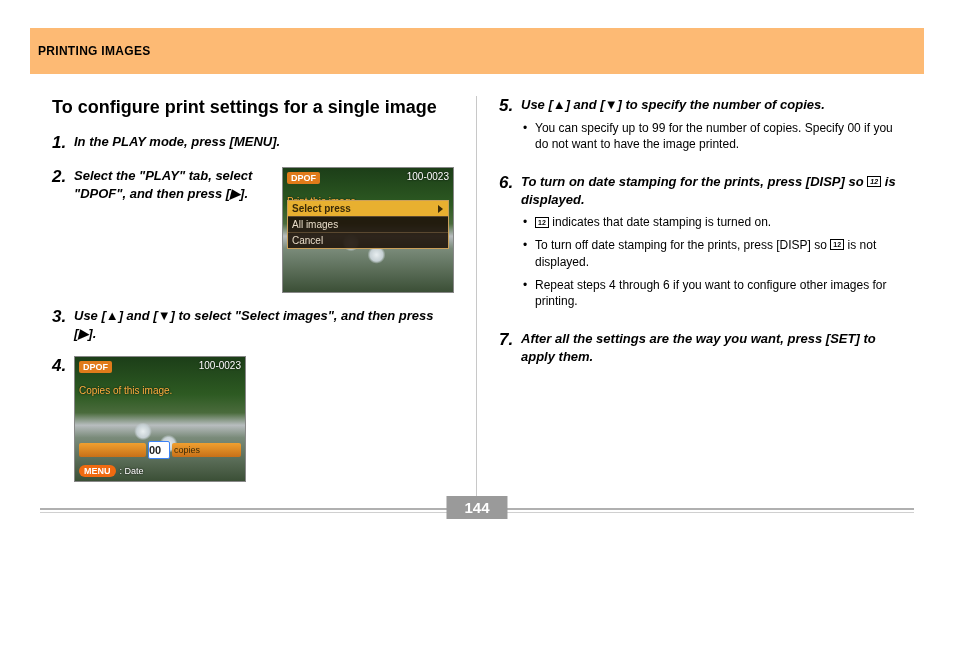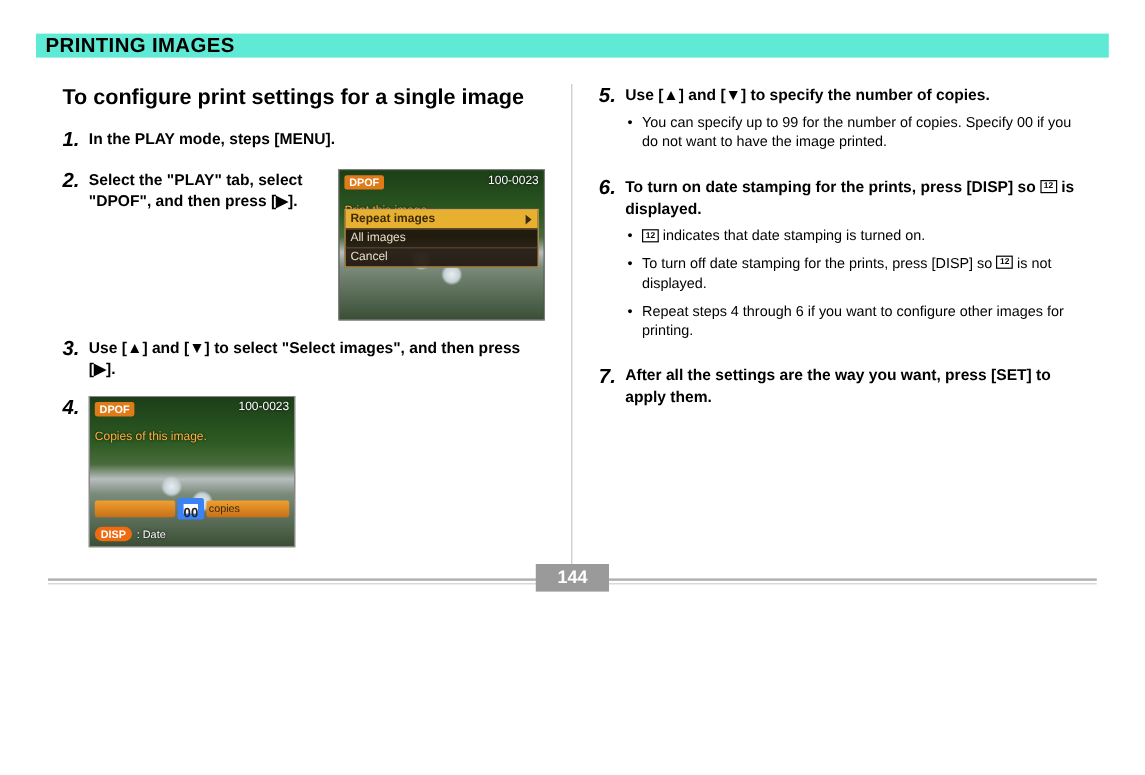--- a/index.html
+++ b/index.html
@@ -1,26 +1,26 @@
 <!DOCTYPE html>
 <html><head>
 <meta charset="utf-8">
 <style>
   * { box-sizing: border-box; margin: 0; padding: 0; }
   html, body { width: 954px; height: 646px; font-family: Arial, Helvetica, sans-serif; background: #fff; color: #000; }
   .page { padding: 28px 30px 0 30px; }
-  .header-bar { background: #5eead4; padding: 0 8px; font-weight: bold; font-size: 17px; letter-spacing: 0.3px; }
+  .header-bar { background: #fdba74; padding: 16px 8px; font-weight: bold; font-size: 12px; letter-spacing: 0.3px; }
   .cols { display: flex; margin-top: 22px; }
   .col { width: 50%; padding: 0 22px; }
   .col-left { border-right: 1px solid #c8c8c8; }
   .title { font-weight: bold; font-size: 18px; line-height: 1.3; margin-bottom: 14px; }
   .step { display: flex; margin-bottom: 14px; }
   .step-num { font-style: italic; font-weight: bold; font-size: 17px; min-width: 22px; }
   .step-body { flex: 1; }
-  .step-text { font-weight: bold; font-size: 13px; line-height: 1.35; }
+  .step-text { font-weight: bold; font-size: 13px; line-height: 1.35; font-style: italic; }
   .step-row { display: flex; gap: 10px; align-items: flex-start; }
   .step-row .step-text { flex: 1; }
   .bullets { list-style: none; margin: 6px 0 0 0; }
   .bullets li { font-size: 12px; line-height: 1.4; padding-left: 14px; position: relative; margin-bottom: 6px; }
   .bullets li::before { content: "•"; position: absolute; left: 2px; top: 0; }
   .date-icon { display: inline-block; border: 1.5px solid #000; width: 14px; height: 11px; font-size: 7px; line-height: 9px; text-align: center; font-weight: bold; vertical-align: middle; position: relative; top: -1px; }
 
   
   .lcd { width: 172px; border: 1px solid #888; background: #223018; position: relative; font-family: Arial, sans-serif; }
   .lcd1 { height: 126px; }
@@ -36,21 +36,21 @@
   .lcd-sub { position: absolute; top: 28px; left: 4px; right: 4px; color: #ffb040; font-size: 10px; text-shadow: 0 0 2px #000; }
 
   .menu-box { position: absolute; top: 32px; left: 4px; right: 4px; border: 1px solid #caa05a; background: rgba(30,20,10,0.9); }
   .menu-row { font-size: 10px; color: #e8dcc8; padding: 2px 4px; border-bottom: 1px solid #5a4830; position: relative; }
   .menu-row:last-child { border-bottom: none; }
   .menu-row.sel { background: #e8b030; color: #3a2a08; font-weight: bold; }
   .menu-row.sel::after { content: ""; position: absolute; right: 5px; top: 50%; transform: translateY(-50%); width: 0; height: 0; border-top: 4px solid transparent; border-bottom: 4px solid transparent; border-left: 5px solid #3a2a08; }
 
   .copies-bar { position: absolute; left: 4px; right: 4px; bottom: 22px; display: flex; align-items: center; gap: 2px; }
   .copies-left { flex: 1; height: 14px; background: linear-gradient(#f0a030,#c87018); border-radius: 2px; }
-  .copies-num { width: 22px; height: 18px; background: #fff; border: 5px solid #3b82f6; color: #222; font-size: 11px; font-weight: bold; text-align: center; line-height: 16px; border-radius: 2px; }
+  .copies-num { width: 22px; height: 18px; background: #fff; border: 1px solid #3b82f6; color: #222; font-size: 11px; font-weight: bold; line-height: 16px; border-radius: 2px; }
   .copies-lbl { flex: 1; height: 14px; background: linear-gradient(#f0a030,#c87018); border-radius: 2px; color: #3a2a08; font-size: 9px; line-height: 14px; padding-left: 2px; }
   .disp-bar { position: absolute; left: 4px; bottom: 4px; display: flex; align-items: center; gap: 4px; }
   .disp-pill { background: #f06a10; color: #fff; font-size: 9px; font-weight: bold; padding: 1px 5px; border-radius: 7px; }
   .disp-txt { color: #fff; font-size: 9px; text-shadow: 0 0 2px #000; }
 
   
   .footer { position: relative; margin-top: 12px; }
   .footer-line { border-top: 2px solid #b0b0b0; margin: 0 10px; }
   .footer-line2 { border-top: 1px solid #d0d0d0; margin: 2px 10px 0; }
   .page-num { position: absolute; left: 50%; top: -12px; transform: translateX(-50%); background: #9a9a9a; color: #fff; font-weight: bold; font-size: 15px; padding: 3px 18px; }
@@ -62,36 +62,36 @@
   <div class="header-bar">PRINTING IMAGES</div>
 
   <div class="cols">
 
     <div class="col col-left">
       <div class="title">To configure print settings for a single image</div>
 
       <div class="step">
         <div class="step-num">1.</div>
         <div class="step-body">
-            <div class="step-text">In the PLAY mode, steps [MENU].</div>
+            <div class="step-text">In the PLAY mode, press [MENU].</div>
           </div>
       </div>
 
       <div class="step">
         <div class="step-num">2.</div>
         <div class="step-body">
           <div class="step-row">
             <div class="step-text">Select the "PLAY" tab, select "DPOF", and then press [▶].</div>
             <div class="lcd lcd1">
               <div class="lcd-bg"></div>
               <div class="lcd-tag">DPOF</div>
               <div class="lcd-file">100-0023</div>
               <div class="lcd-sub">Print this image.</div>
               <div class="menu-box">
-                <div class="menu-row sel">Repeat images</div>
+                <div class="menu-row sel">Select press</div>
                 <div class="menu-row">All images</div>
                 <div class="menu-row">Cancel</div>
               </div>
             </div>
           </div>
         </div>
       </div>
 
       <div class="step">
         <div class="step-num">3.</div>
@@ -108,21 +108,21 @@
               <div class="lcd-bg"></div>
               <div class="lcd-tag">DPOF</div>
               <div class="lcd-file">100-0023</div>
               <div class="lcd-sub">Copies of this image.</div>
               <div class="copies-bar">
                 <div class="copies-left"></div>
                 <div class="copies-num">00</div>
                 <div class="copies-lbl">copies</div>
               </div>
               <div class="disp-bar">
-                <div class="disp-pill">DISP</div>
+                <div class="disp-pill">MENU</div>
                 <div class="disp-txt">: Date</div>
               </div>
             </div>
           </div>
         </div>
       </div>
     </div>
 
     <div class="col">
 

